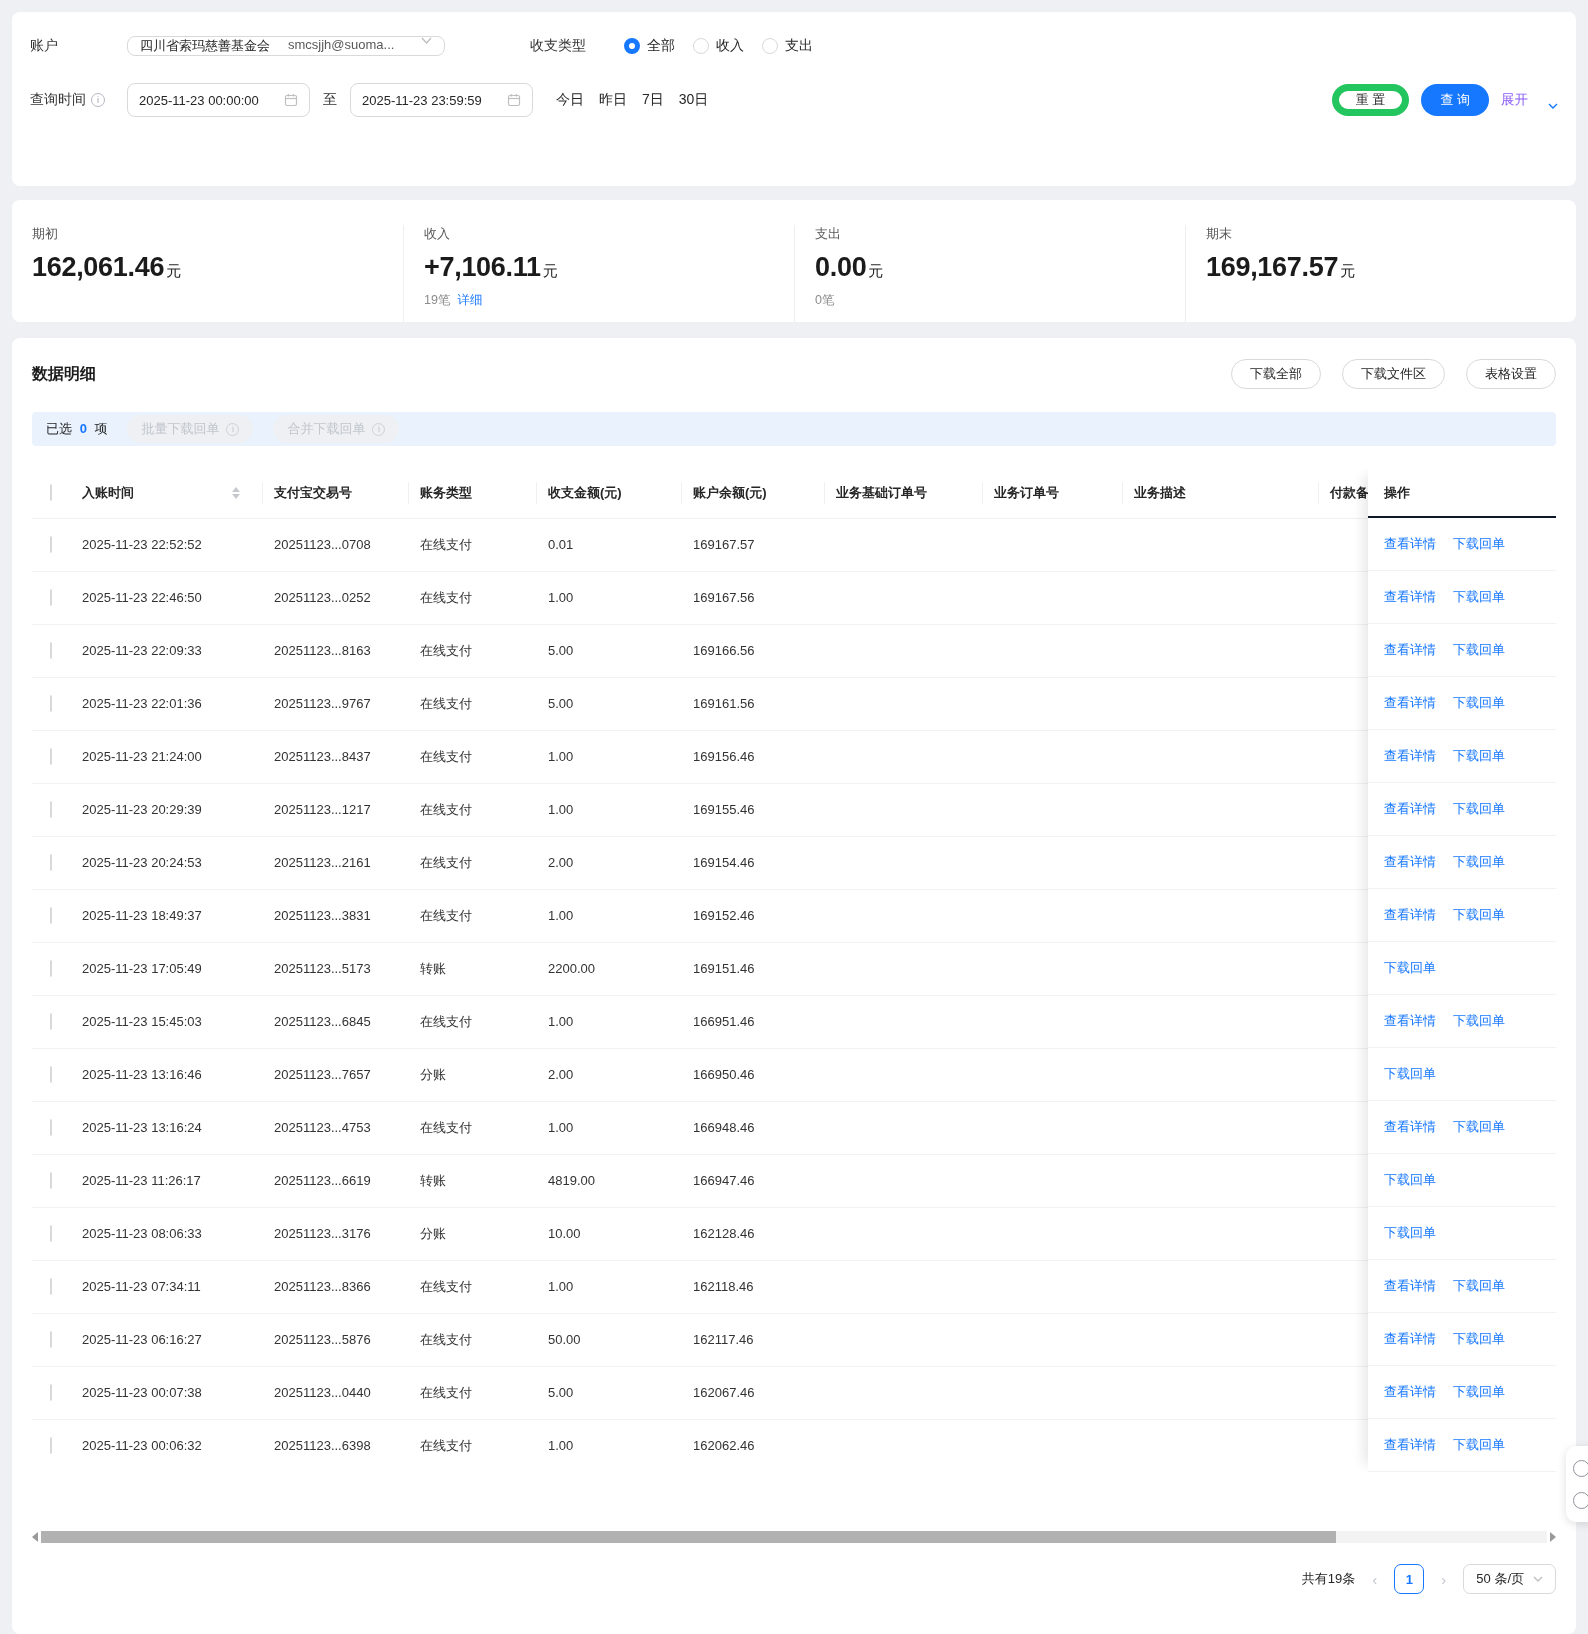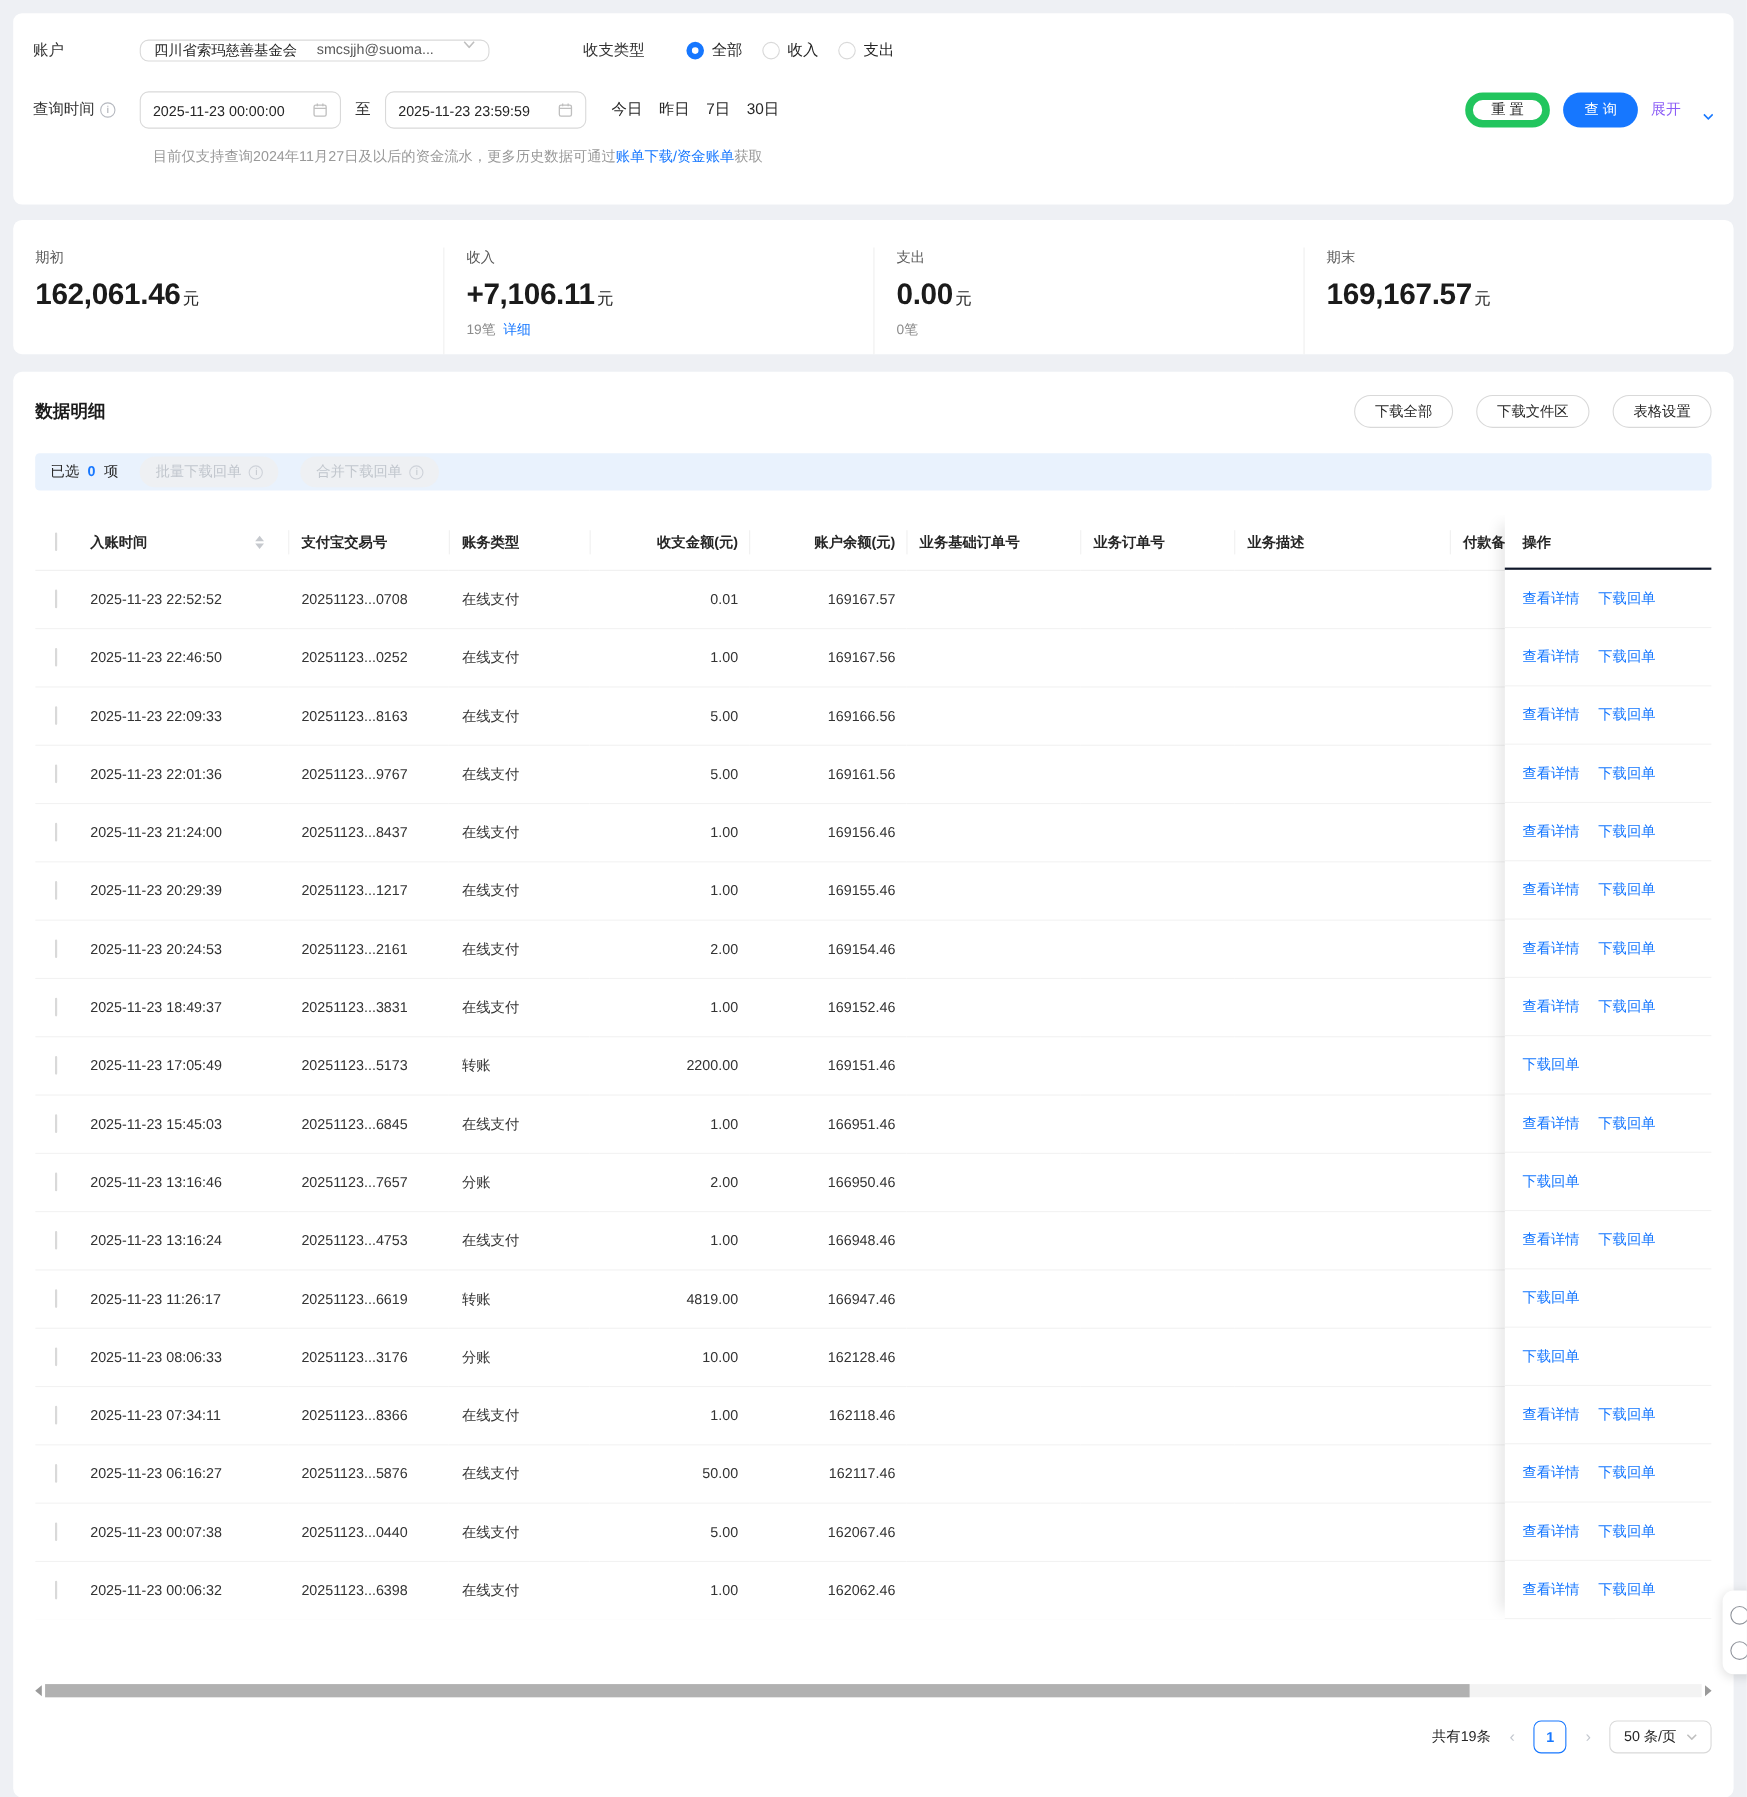--- a/index.html
+++ b/index.html
@@ -61,21 +61,21 @@
   .dpill{height:28px;padding:0 14px;border:none;border-radius:15px;background:#eef0f3;color:#c1c6cd;font-size:13px;display:inline-flex;align-items:center;gap:7px;cursor:not-allowed;font-family:inherit}
   .dpill .info-i{border-color:#ced2d9;color:#c1c6cd;width:13px;height:13px}
 
   
   .table-zone{position:relative;margin-top:22px;height:1004px;overflow:hidden}
   .scroller{width:100%;height:100%;overflow:hidden}
   table{border-collapse:collapse;table-layout:fixed;width:1436px}
   th{height:50px;font-weight:700;font-size:13px;color:#262626;text-align:left;border-bottom:1px solid #f0f0f0;padding:0 12px;position:relative;white-space:nowrap}
   th.sep::before{content:"";position:absolute;left:0;top:50%;transform:translateY(-50%);width:1px;height:22px;background:#f0f0f0}
   td{height:53px;font-size:13px;color:#333;border-bottom:1px solid #f2f2f2;padding:0 12px;white-space:nowrap;overflow:hidden}
-  th.num,td.num{text-align:right;padding-right:10px}
+  th.num,td.num{padding-right:10px}
   th.chk,td.chk{padding:0;text-align:center}
   .cb{width:16px;height:16px;border:1px solid #d9d9d9;border-radius:4px;margin:0 auto;background:#fff;cursor:pointer}
   .sort{position:absolute;right:22px;top:50%;transform:translateY(-50%);cursor:pointer}
   .sort i{display:block;width:0;height:0;border-left:4px solid transparent;border-right:4px solid transparent}
   .sort .cu{border-bottom:5px solid #c6c9ce;margin-bottom:2px}
   .sort .cd{border-top:5px solid #c6c9ce}
   .pinned{position:absolute;top:0;right:0;width:188px;height:100%;background:#fff;box-shadow:-12px 0 12px -8px rgba(0,0,0,.10)}
   .phead{height:50px;line-height:49px;border-bottom:2px solid #0f172a;font-weight:700;font-size:13px;color:#262626;padding-left:16px}
   .prow{height:53px;display:flex;align-items:center;gap:17px;padding-left:16px;border-bottom:1px solid #f2f2f2}
   .alink{color:#1677ff;text-decoration:none;cursor:pointer;font-size:13px}
@@ -165,23 +165,20 @@
         <button class="btn-query">查 询</button>
         <span class="expand">
           <span>展开</span>
           <svg width="10" height="6" viewBox="0 0 10 6">
               <polyline points="1,1 5,5 9,1" fill="none" stroke="#1677ff" stroke-width="1.4"></polyline>
             </svg>
         </span>
       </div>
     </div>
 
-    <div class="note">
-      <span>目前仅支持查询2024年11月27日及以后的资金流水，更多历史数据可通过</span><a>账单下载/资金账单</a><span>获取</span>
-    </div>
   </section>
 
   <section class="card summary-card">
       <div class="sum-sec">
         <div class="sum-label">期初</div>
         <div class="sum-value">162,061.46<span class="sum-unit">元</span></div>
       </div>
       <div class="sum-sec">
         <div class="sum-label">收入</div>
         <div class="sum-value">+7,106.11<span class="sum-unit">元</span></div>

